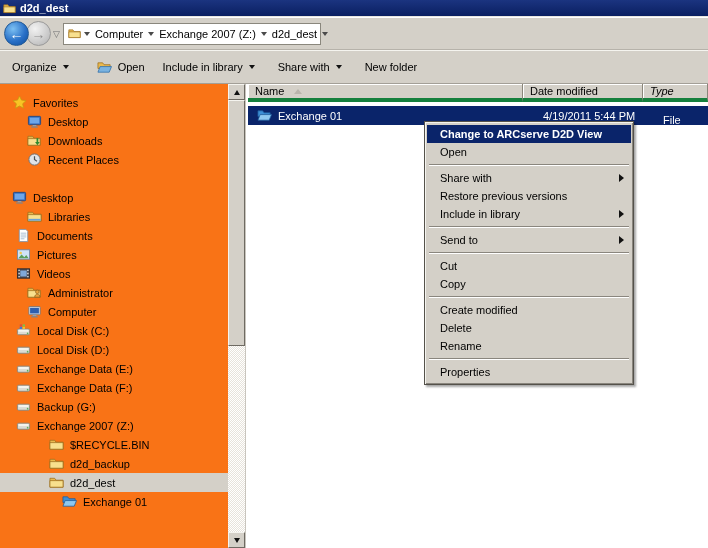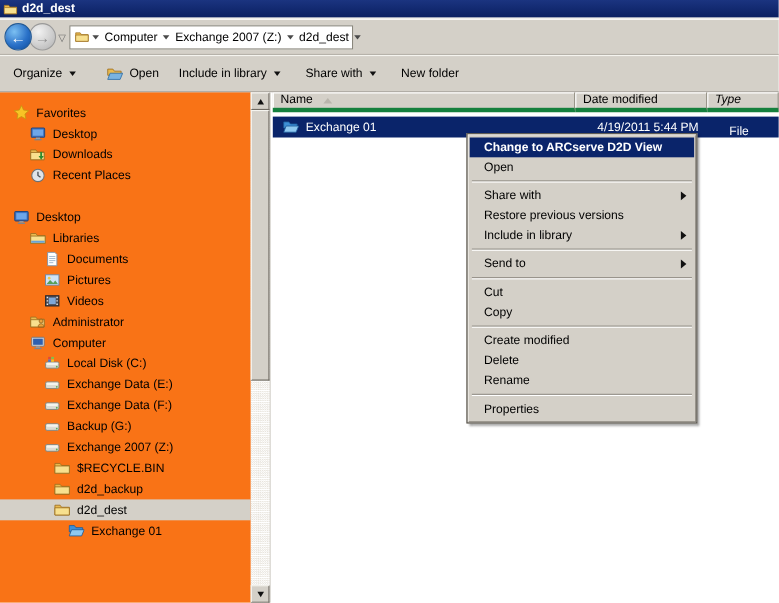--- a/index.html
+++ b/index.html
@@ -75,21 +75,21 @@
   }
 
   
   .content{ position:absolute; top:84px; left:0; width:708px; height:464px; display:flex; }
 
   
   .tree{ width:228px; height:100%; background:#f97316; padding-top:9px; overflow:hidden; }
   .tree-row{ height:19px; display:flex; align-items:center; gap:6px; white-space:nowrap; }
   .tree-row.selected{ background:#d4d0c8; }
   .tree-spacer{ height:19px; }
-  .lvl0{ padding-left:12px; } .lvl1{ padding-left:27px; } .lvl2{ padding-left:40px; }
+  .lvl0{ padding-left:12px; } .lvl1{ padding-left:27px; } .lvl2{ padding-left:16px; }
   .lvl3{ padding-left:49px; } .lvl4{ padding-left:62px; }
 
   
   .vscroll{
     width:17px; height:100%; position:relative;
     background-image: conic-gradient(#e7e3db 25%, #fff 0 50%, #e7e3db 0 75%, #fff 0);
     background-size:2px 2px;
   }
   .sb-btn,.sb-thumb{
     position:absolute; left:0; width:17px; background:#d4d0c8;
@@ -361,20 +361,26 @@
       <svg class="icon">
           <use href="#sym-computer"></use>
         </svg>
       <span>Computer</span>
     </div>
     <div class="tree-row lvl2">
       <svg class="icon">
           <use href="#sym-drive-sys"></use>
         </svg>
       <span>Local Disk (C:)</span>
+    </div>
+    <div class="tree-row lvl2">
+      <svg class="icon">
+          <use href="#sym-drive"></use>
+        </svg>
+      <span>Local Disk (D:)</span>
     </div>
     <div class="tree-row lvl2">
       <svg class="icon">
           <use href="#sym-drive"></use>
         </svg>
       <span>Exchange Data (E:)</span>
     </div>
     <div class="tree-row lvl2">
       <svg class="icon">
           <use href="#sym-drive"></use>

